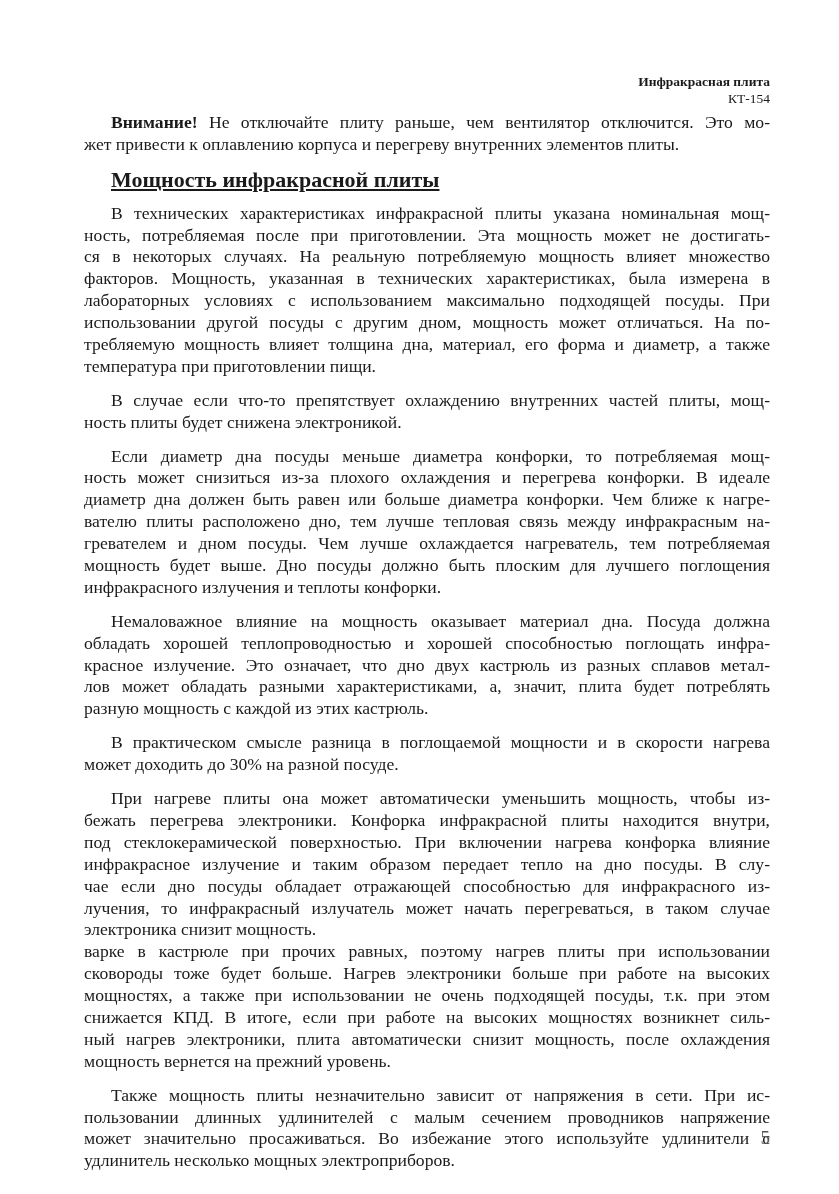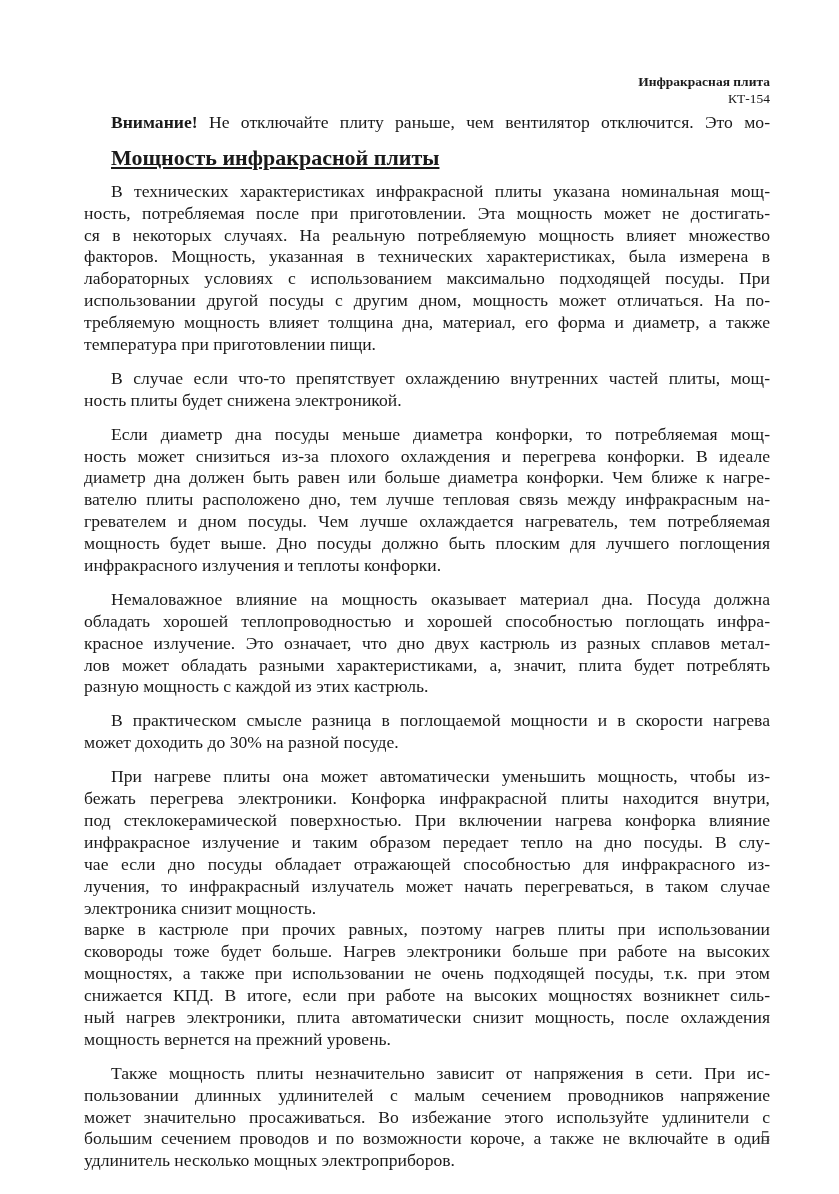--- a/index.html
+++ b/index.html
@@ -21,20 +21,21 @@
 <body>
 
 <div class="header">
   <div class="title">Инфракрасная плита</div>
   <div class="model">КТ-154</div>
 </div>
 
 <div class="page">
   <div class="para warning">
     <div class="line indent"><b>Внимание!</b><span> Не отключайте плиту раньше, чем вентилятор отключится. Это мо-</span></div>
+    <div class="line last">жет привести к оплавлению корпуса и перегреву внутренних элементов плиты.</div>
   </div>
 
   <div class="heading line indent last">Мощность инфракрасной плиты</div>
 
   <div id="paragraphs">
       <div class="para">
         <div class="line indent">В технических характеристиках инфракрасной плиты указана номинальная мощ-</div>
         <div class="line">ность, потребляемая после при приготовлении. Эта мощность может не достигать-</div>
         <div class="line">ся в некоторых случаях. На реальную потребляемую мощность влияет множество</div>
         <div class="line">факторов. Мощность, указанная в технических характеристиках, была измерена в</div>
@@ -81,19 +82,18 @@
         <div class="line">сковороды тоже будет больше. Нагрев электроники больше при работе на высоких</div>
         <div class="line">мощностях, а также при использовании не очень подходящей посуды, т.к. при этом</div>
         <div class="line">снижается КПД. В итоге, если при работе на высоких мощностях возникнет силь-</div>
         <div class="line">ный нагрев электроники, плита автоматически снизит мощность, после охлаждения</div>
         <div class="line last">мощность вернется на прежний уровень.</div>
       </div>
       <div class="para">
         <div class="line indent">Также мощность плиты незначительно зависит от напряжения в сети. При ис-</div>
         <div class="line">пользовании длинных удлинителей с малым сечением проводников напряжение</div>
         <div class="line">может значительно просаживаться. Во избежание этого используйте удлинители с</div>
-        <div class="line">большим сечением проводов и по возможности короче, а также не включайте в один</div>
         <div class="line last">удлинитель несколько мощных электроприборов.</div>
       </div>
     </div>
 </div>
 
 <div class="pagenum">5</div>
 
 </body></html>

